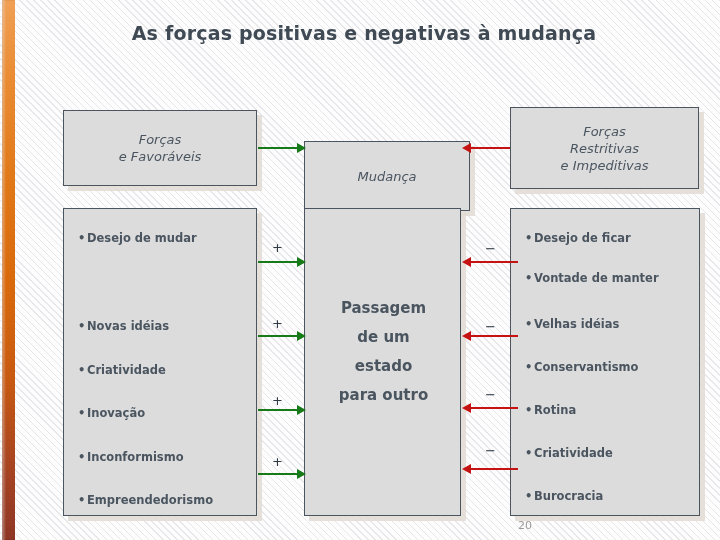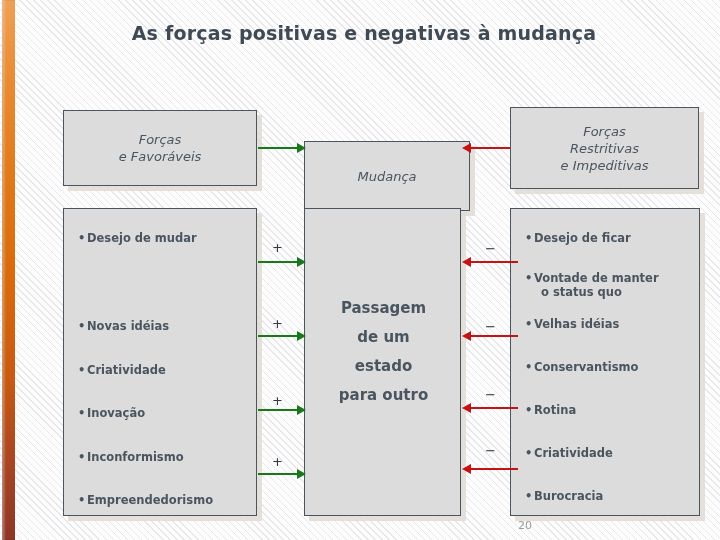--- a/index.html
+++ b/index.html
@@ -222,21 +222,21 @@
   <div class="gbox" id="panel-center">
     <div class="center-line" style="top:90px">Passagem</div>
     <div class="center-line" style="top:119px">de um</div>
     <div class="center-line" style="top:148px">estado</div>
     <div class="center-line" style="top:177px">para outro</div>
   </div>
 
   <div class="gbox" id="panel-right">
     <div class="bullet-list">
       <div class="bullet-item" style="top:22px"><span class="dot">•</span><span class="txt">Desejo de ficar</span></div>
-      <div class="bullet-item" style="top:62px"><span class="dot">•</span><span class="txt">Vontade de manter</span><span class="bullet-sub">o status quo</span></div>
+      <div class="bullet-item" style="top:62px"><span class="dot">•</span><span class="txt">Vontade de manter</span></div>
       <div class="bullet-item" style="top:108px"><span class="dot">•</span><span class="txt">Velhas idéias</span></div>
       <div class="bullet-item" style="top:151px"><span class="dot">•</span><span class="txt">Conservantismo</span></div>
       <div class="bullet-item" style="top:194px"><span class="dot">•</span><span class="txt">Rotina</span></div>
       <div class="bullet-item" style="top:237px"><span class="dot">•</span><span class="txt">Criatividade</span></div>
       <div class="bullet-item" style="top:280px"><span class="dot">•</span><span class="txt">Burocracia</span></div>
     </div>
   </div>
 
   <div class="arrow arrow-green" style="left:258px; top:142px; width:48px;">
     <div class="shaft" style="left:0; right:7px;"></div>

